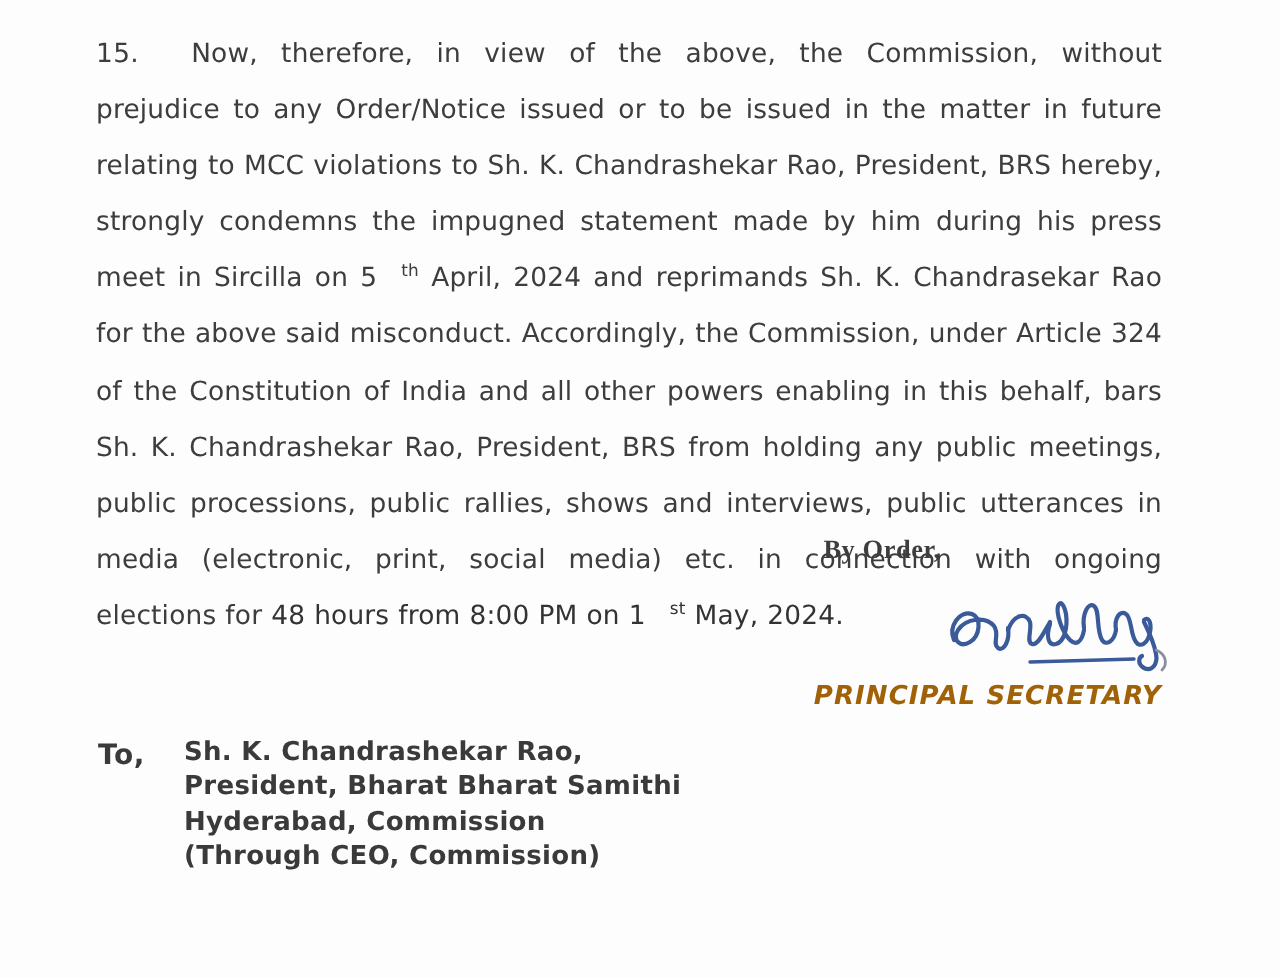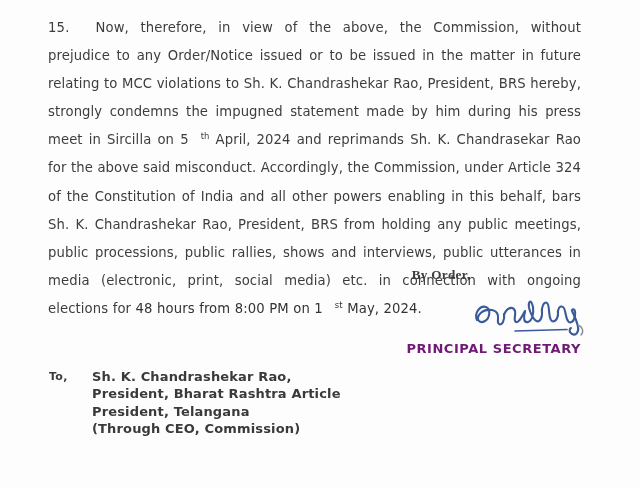--- a/index.html
+++ b/index.html
@@ -99,31 +99,32 @@
   .signer-name {
     font-size: 13px;
     font-weight: bold;
     color: #3a3a3a;
     letter-spacing: 0.2px;
     line-height: 16.5px;
   }
   .signer-title {
     font-size: 13px;
     font-weight: bold;
-    color: #701a75;
+    color: #a16207;
     letter-spacing: 0.55px;
     line-height: 17px;
+    font-style: italic;
   }
 
   
   .to-label {
     position: absolute;
     left: 49px;
     top: 370px;
-    font-size: 11px;
+    font-size: 14px;
     font-weight: bold;
     color: #3a3a3a;
     letter-spacing: 0.3px;
   }
   .addressee {
     position: absolute;
     left: 92px;
     top: 368px;
     font-size: 13px;
     font-weight: bold;
@@ -165,18 +166,18 @@
     </svg>
   </div>
 
   <div class="signer-block">
     <div class="signer-title">PRINCIPAL SECRETARY</div>
   </div>
 
   <div class="to-label">To,</div>
   <div class="addressee">
     <div>Sh. K. Chandrashekar Rao,</div>
-    <div>President, Bharat Rashtra Article</div>
-    <div>President, Telangana</div>
+    <div>President, Bharat Bharat Samithi</div>
+    <div>Hyderabad, Commission</div>
     <div>(Through CEO, Commission)</div>
   </div>
 
 </div>
 
 </body></html>

